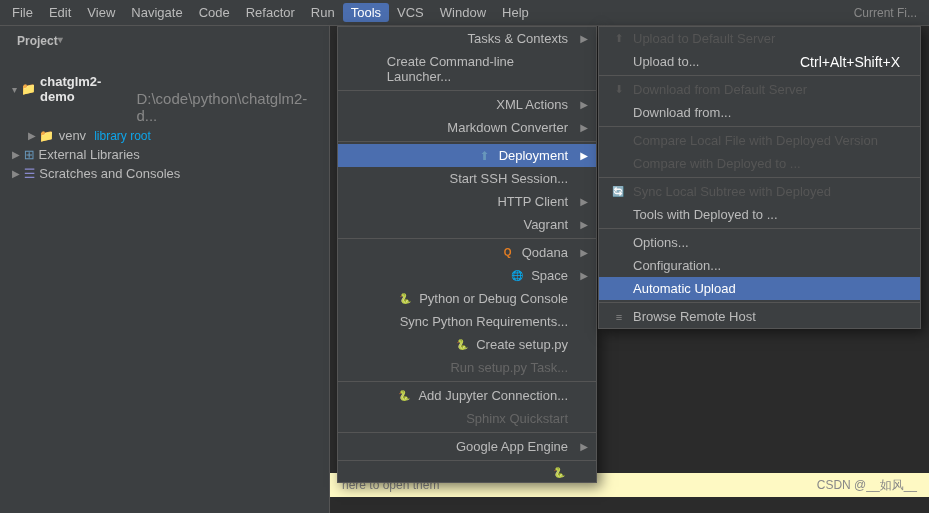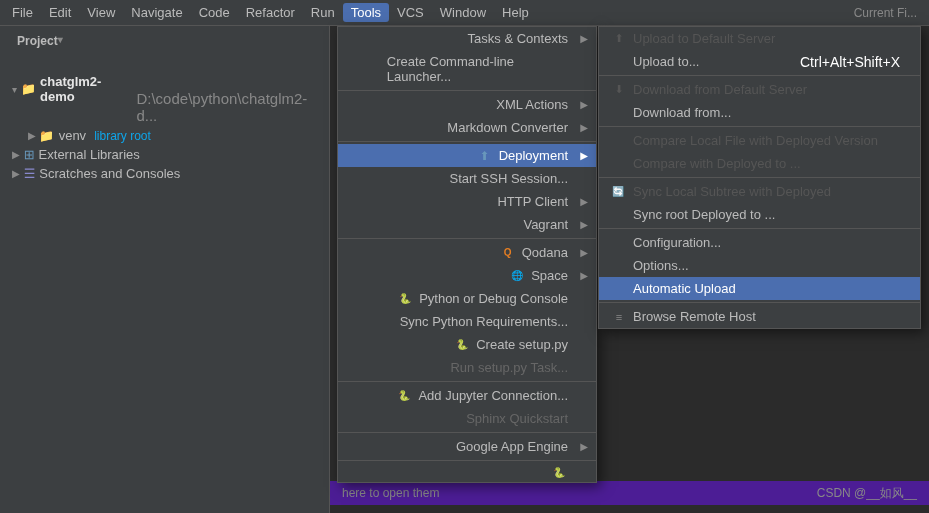--- a/index.html
+++ b/index.html
@@ -89,25 +89,25 @@
     .project-path { color: #888; font-size: 15px; margin-top: 36px; }
 
     
     .content {
       flex: 1;
       background: #2b2b2b;
       position: relative;
     }
     .status-bar {
       position: absolute;
-      bottom: 8px;
+      bottom: 16px;
       left: 0;
       right: 0;
       height: 24px;
-      background: #4c1d95;
+      background: #fef9c3;
       display: flex;
       align-items: center;
       padding: 0 12px;
       font-size: 12px;
       color: #888;
       gap: 20px;
     }
 
     
     .dropdown-container {
@@ -422,33 +422,33 @@
 
     <div class="menu-separator"></div>
 
     <div class="sub-menu-item disabled">
       <span class="item-icon" style="color:#555;font-size:10px;">🔄</span>
       <span>Sync Local Subtree with Deployed</span>
     </div>
 
     <div class="sub-menu-item">
       <span class="item-icon"></span>
-      <span>Sync root Deployed to ...</span>
-    </div>
-
-    <div class="menu-separator"></div>
+      <span>Tools with Deployed to ...</span>
+    </div>
+
+    <div class="menu-separator"></div>
+
+    <div class="sub-menu-item">
+      <span class="item-icon"></span>
+      <span>Options...</span>
+    </div>
 
     <div class="sub-menu-item">
       <span class="item-icon"></span>
       <span>Configuration...</span>
-    </div>
-
-    <div class="sub-menu-item">
-      <span class="item-icon"></span>
-      <span>Options...</span>
     </div>
 
     <div class="sub-menu-item highlighted">
       <span class="item-icon"></span>
       <span>Automatic Upload</span>
     </div>
 
     <div class="menu-separator"></div>
 
     <div class="sub-menu-item">

